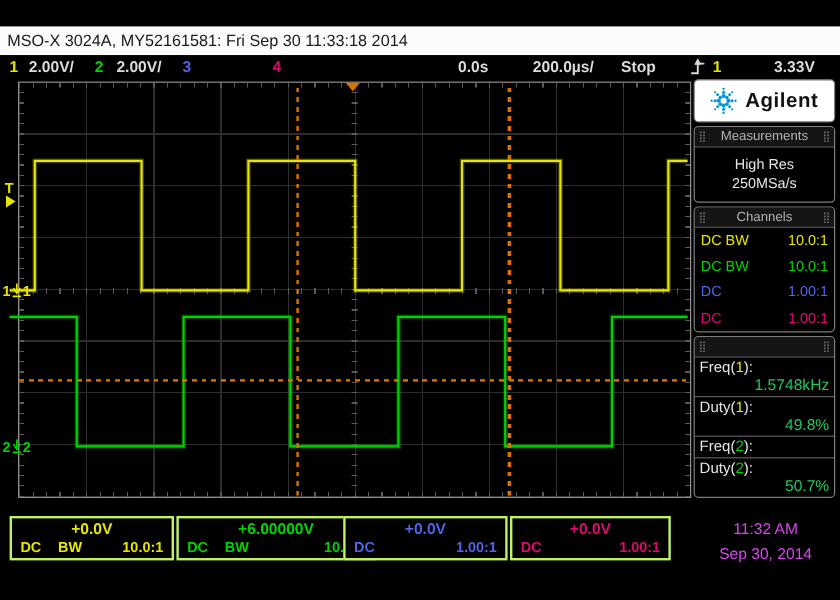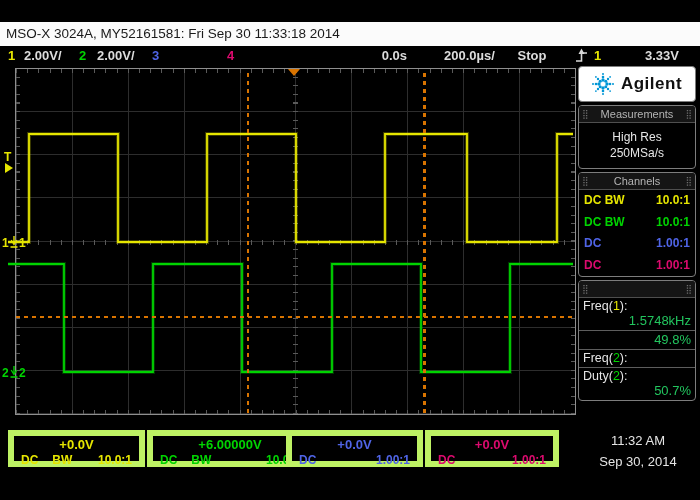--- a/index.html
+++ b/index.html
@@ -54,35 +54,35 @@
   .sbox{border:1px solid #7d7d7d;border-radius:4px;background:#000;margin-bottom:3px;overflow:hidden;}
   .shead{background:#151515;border-bottom:1px solid #4f4f4f;color:#b4b4b4;font-size:11px;
       height:16px;line-height:16px;display:flex;justify-content:space-between;align-items:center;padding:0 3px;}
   .shead .ttl{flex:1;text-align:center;}
   .grip{color:#6f6f6f;font-size:9px;line-height:9px;}
   .grip::before{content:"⣿";}
   #agilent-box{height:34px;background:#fff;display:flex;align-items:center;justify-content:center;gap:7px;}
   #agilent-box .brand{color:#111;font-weight:bold;font-size:17px;letter-spacing:.5px;}
   .acq-line{color:#e6e6e6;font-size:12px;text-align:center;line-height:16px;}
   #acq-body{padding:6px 0 7px;}
-  .chrow{display:flex;justify-content:space-between;font-size:12px;font-weight:bold;
+  .chrow{display:flex;justify-content:space-between;font-size:12px;font-weight:normal;
       padding:0 5px;height:21.5px;line-height:21.5px;}
   .mrow{padding:1px 4px 2px;}
   .mrow + .mrow{border-top:1px solid #5d5d5d;}
   .mlabel{color:#e6e6e6;font-size:12.5px;line-height:14px;}
   .mvalue{color:#22c55e;font-size:13px;line-height:15px;text-align:right;}
 
   
-  .bbox{position:absolute;top:430px;height:37px;border:6px solid #bef264;border-radius:0;
+  .bbox{position:absolute;top:430px;height:37px;border:2px solid #bef264;border-radius:0;
       box-sizing:border-box;background:#000;}
   .bbox .l1{text-align:center;font-size:13px;font-weight:bold;line-height:16px;margin-top:1px;}
   .bbox .l2{display:flex;align-items:center;font-size:12px;font-weight:bold;line-height:14px;padding:0 7px;}
   .bbox .l2 .bw{margin-left:14px;}
   .bbox .l2 .probe{margin-left:auto;}
-  #datetime{left:582px;top:433px;width:112px;text-align:center;color:#e5e5e5;font-size:13px;}
+  #datetime{left:582px;top:433px;width:112px;text-align:center;color:#d946ef;font-size:13px;}
   #datetime .d2{margin-top:6px;}
 </style>
 </head>
 <body>
 
 <div class="abs" id="title-strip">MSO-X 3024A, MY52161581: Fri Sep 30 11:33:18 2014</div>
 
 <div class="abs" id="status-bar">
   <span class="c1" style="left:8px">1</span>
   <span class="wtxt" style="left:24px">2.00V/</span>
@@ -219,20 +219,21 @@
   <div class="sbox">
     <div class="shead">
       <span class="grip"></span>
       <span class="grip"></span>
     </div>
     <div class="mrow">
       <div class="mlabel"><span>Freq(</span><span class="c1">1</span><span>):</span></div>
       <div class="mvalue">1.5748kHz</div>
     </div>
     <div class="mrow">
+      <div class="mlabel"><span>Duty(</span><span class="c1">1</span><span>):</span></div>
       <div class="mvalue">49.8%</div>
     </div>
     <div class="mrow">
       <div class="mlabel"><span>Freq(</span><span class="c2">2</span><span>):</span></div>
     </div>
     <div class="mrow">
       <div class="mlabel"><span>Duty(</span><span class="c2">2</span><span>):</span></div>
       <div class="mvalue">50.7%</div>
     </div>
   </div>

